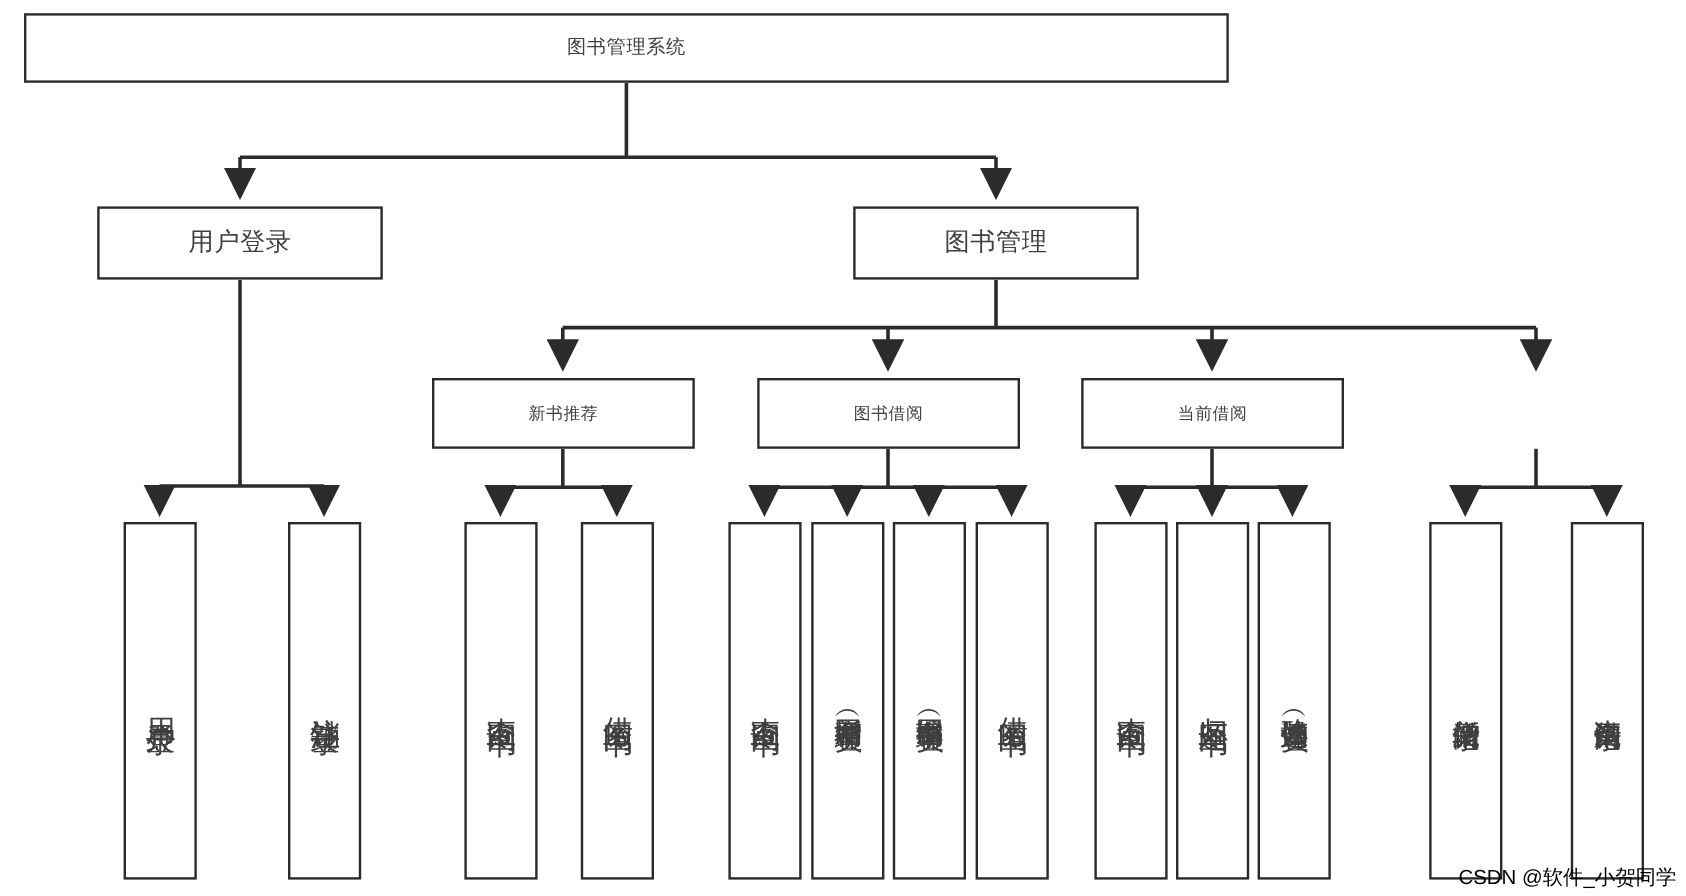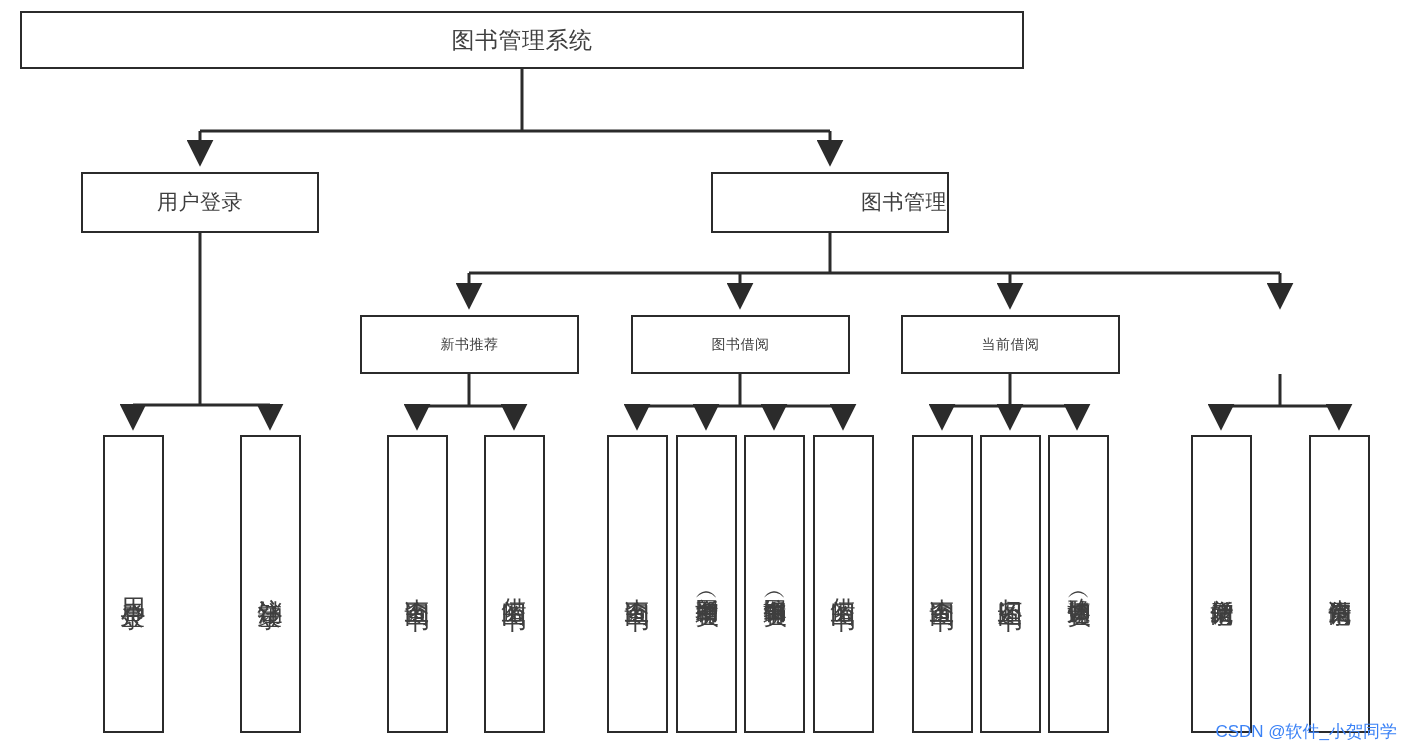--- a/index.html
+++ b/index.html
@@ -45,21 +45,21 @@
     color: #3f3f3f;
   }
   
   .node.level-root {
     left: 20px;
     top: 11px;
     width: 1004px;
     height: 58px;
   }
   .node.level-root .node-label {
-    font-size: 23px;
+    font-size: 16px;
   }
   
   .node.level-1 {
     top: 172px;
     width: 238px;
     height: 61px;
   }
   .node.level-1 .node-label {
     font-size: 21px;
   }
@@ -91,21 +91,21 @@
   }
   .node.leaf.narrow .node-label {
     font-size: 23px;
     letter-spacing: 1px;
   }
   .watermark {
     position: absolute;
     right: 8px;
     bottom: 4px;
     font-size: 17px;
-    color: #3b82f6;
+    color: #000000;
     white-space: nowrap;
     z-index: 5;
   }
 </style>
 </head>
 <body>
 
 <div id="diagram-canvas">
 
   <svg id="edge-layer" viewBox="0 0 1405 747" width="1405" height="747" aria-hidden="true">
@@ -158,21 +158,21 @@
     </g>
   </svg>
 
   <div class="node level-root">
     <span class="node-label">图书管理系统</span>
   </div>
 
   <div class="node level-1" style="left:81px;">
     <span class="node-label">用户登录</span>
   </div>
-  <div class="node level-1" style="left:711px;justify-content:flex-end;">
+  <div class="node level-1" style="left:711px;">
     <span class="node-label">图书管理</span>
   </div>
 
   <div class="node level-2" style="left:360px;">
     <span class="node-label">新书推荐</span>
   </div>
   <div class="node level-2" style="left:901px;">
     <span class="node-label">当前借阅</span>
   </div>
   <div class="node level-2" style="left:631px;">

